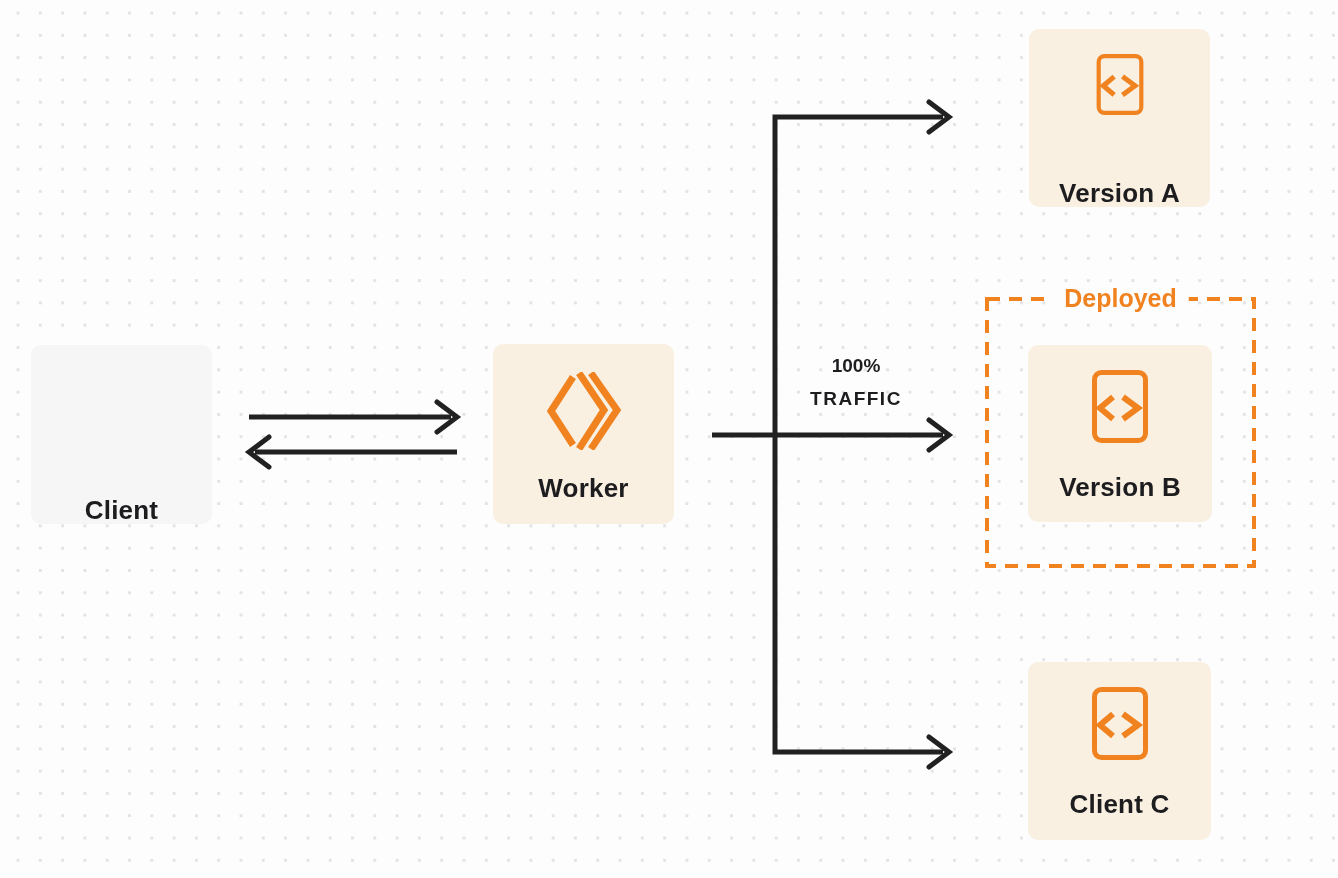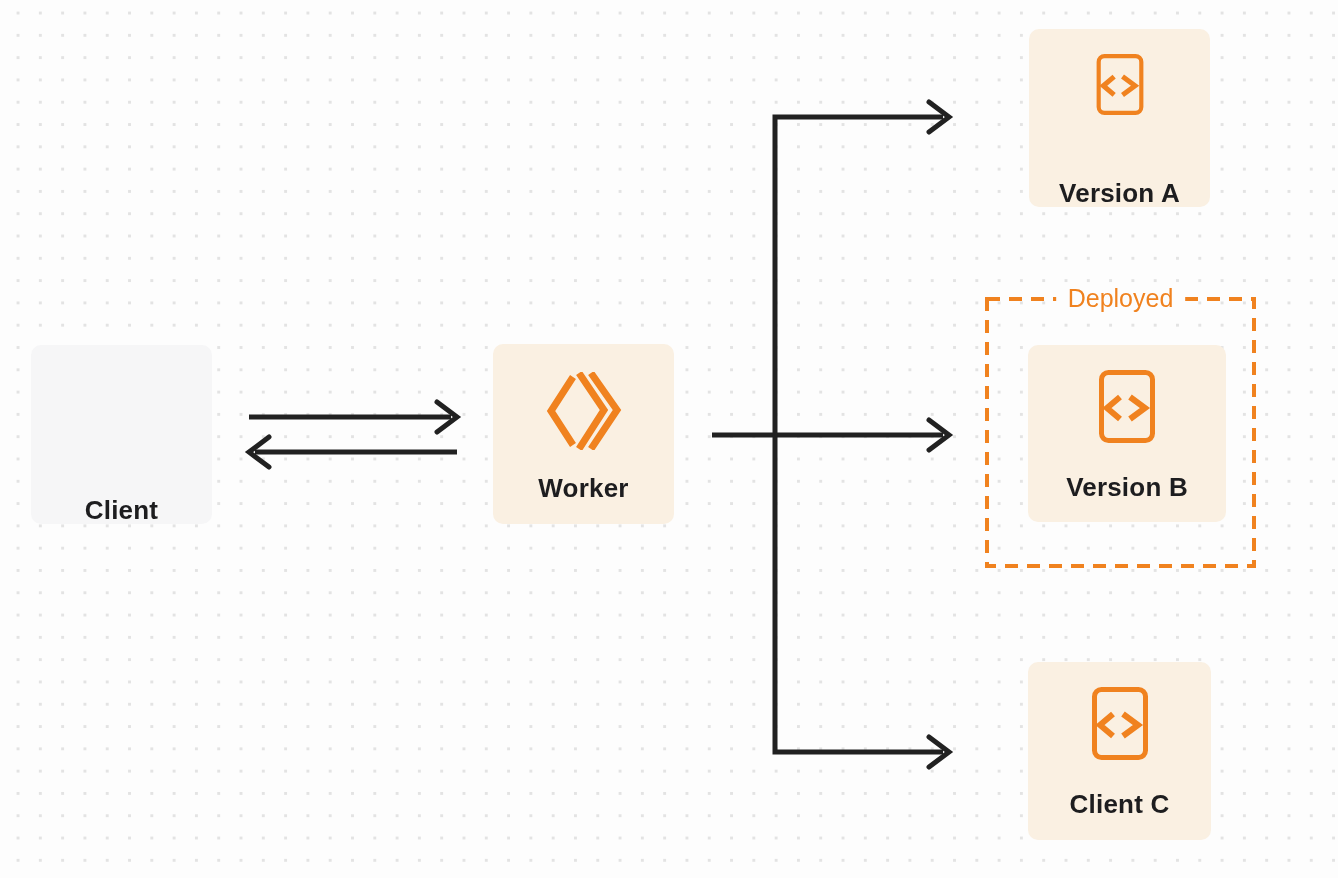--- a/index.html
+++ b/index.html
@@ -59,21 +59,21 @@
   .traffic-line2{letter-spacing:1.5px;}
   .deployed-box{
     position:absolute;left:985px;top:297px;width:271px;height:271px;
   }
   .deployed-box svg{position:absolute;left:0;top:0;}
   .deployed-label{
     position:absolute;top:-13px;left:50%;transform:translateX(-50%);
     background:var(--page-bg);
     padding:0 12px;height:28px;line-height:28px;
     color:var(--accent-orange);
-    font-size:25px;font-weight:400;white-space:nowrap;
+    font-size:25px;font-weight:700;white-space:nowrap;
   }
   .logo-workers polyline{fill:none;stroke:var(--accent-orange);stroke-width:7;stroke-linecap:butt;stroke-linejoin:miter;}
   .icon-codefile rect{fill:none;stroke:var(--accent-orange);stroke-width:5;}
   .icon-codefile polyline{fill:none;stroke:var(--accent-orange);stroke-width:6;stroke-linecap:butt;stroke-linejoin:miter;}
 </style>
 </head>
 <body>
 
 <div class="canvas">
 
@@ -98,38 +98,42 @@
 
   <div class="node cream worker-node" style="left:493px;top:344px;width:181px;height:180px;">
     <svg class="icon-svg logo-workers" width="76" height="78" viewBox="0 0 76 78" aria-hidden="true">
       <polyline points="27,5 5,39 27,73"></polyline>
       <polyline points="33,1 58,38 33,77"></polyline>
       <polyline points="45,1 71,38 45,77"></polyline>
     </svg>
     <div class="node-label">Worker</div>
   </div>
 
+  <div class="traffic-label">
+    <div class="traffic-line1">100%</div>
+    <div class="traffic-line2">TRAFFIC</div>
+  </div>
 
   <div class="deployed-box">
     <svg width="271" height="271" viewBox="0 0 271 271" aria-hidden="true">
       <rect x="2" y="2" width="267" height="267" fill="none" stroke="var(--accent-orange)" stroke-width="4" stroke-dasharray="13 9"></rect>
     </svg>
     <div class="deployed-label">Deployed</div>
   </div>
 
   <div class="node cream version-node" style="left:1029px;top:29px;width:181px;height:178px;gap:34px;">
     <svg class="icon-svg icon-codefile" width="56" height="73" viewBox="0 0 56 73" aria-hidden="true">
       <rect x="2.5" y="2.5" width="51" height="68" rx="7"></rect>
       <polyline points="21,27 8,38 21,49"></polyline>
       <polyline points="31,27 46,38 31,49"></polyline>
     </svg>
     <div class="node-label">Version A</div>
   </div>
 
-  <div class="node cream version-node" style="left:1028px;top:345px;width:198px;height:177px;">
+  <div class="node cream version-node" style="left:1028px;top:345px;width:184px;height:177px;">
     <svg class="icon-svg icon-codefile" width="56" height="73" viewBox="0 0 56 73" aria-hidden="true">
       <rect x="2.5" y="2.5" width="51" height="68" rx="7"></rect>
       <polyline points="21,27 8,38 21,49"></polyline>
       <polyline points="31,27 46,38 31,49"></polyline>
     </svg>
     <div class="node-label">Version B</div>
   </div>
 
   <div class="node cream version-node" style="left:1028px;top:662px;width:183px;height:178px;">
     <svg class="icon-svg icon-codefile" width="56" height="73" viewBox="0 0 56 73" aria-hidden="true">

